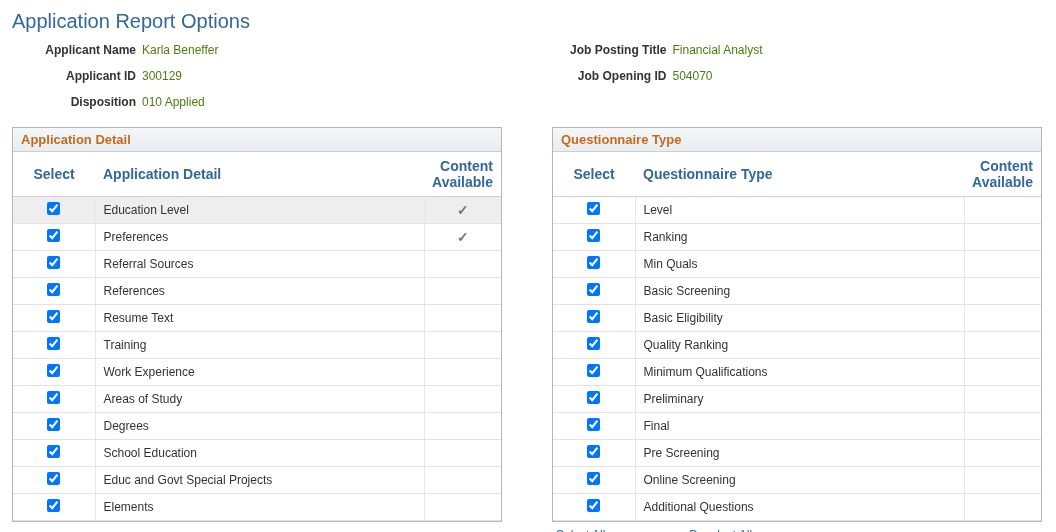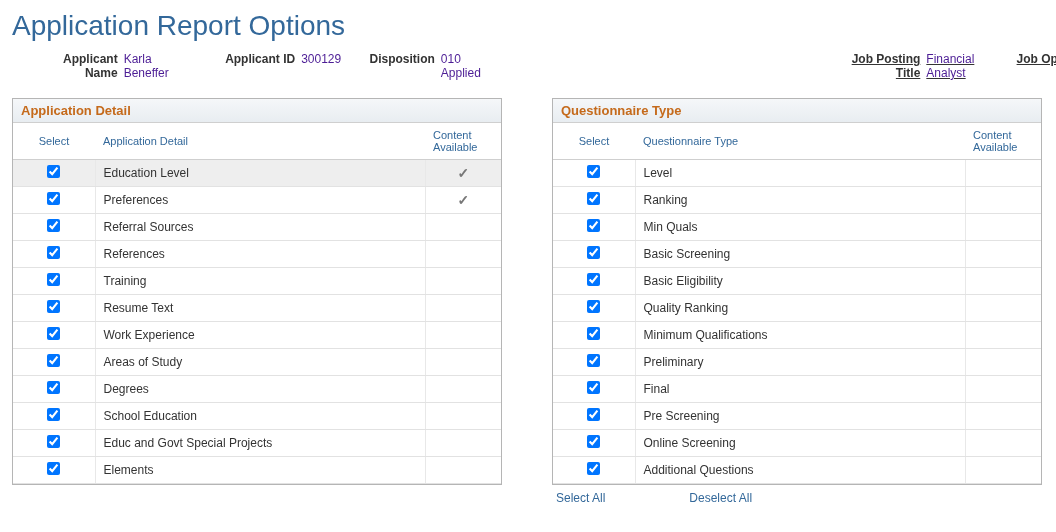--- a/index.html
+++ b/index.html
@@ -6,41 +6,41 @@
     body {
       font-family: Arial, Helvetica, sans-serif;
       font-size: 12px;
       color: #333;
       margin: 0;
       padding: 8px 12px;
       background: #fff;
     }
     .page-title {
       color: #A85C12;
-      font-size: 28px;
+      font-size: 20px;
       font-weight: normal;
       margin: 2px 0 10px 0;
       font-family: Arial, sans-serif;
     }
     .page-title { color: #33689A; }
     .header-fields {
       display: flex;
       gap: 120px;
       margin-bottom: 18px;
       margin-left: 16px;
     }
-    .field-col { display: flex; flex-direction: row; }
+    .field-col { display: flex; flex-direction: column; gap: 12px; }
     .field-row { display: flex; gap: 6px; align-items: baseline; }
     .field-label {
       width: 108px;
       text-align: right;
       font-weight: bold;
       color: #333;
     }
-    .field-value { color: #4c1d95; }
+    .field-value { color: #4d7c0f; }
     .tables-wrap {
       display: flex;
       gap: 50px;
     }
     .panel {
       border: 1px solid #b5b5b5;
       width: 490px;
     }
     .panel-header {
       background: linear-gradient(#f5f7f9, #e8edf1);
@@ -50,29 +50,29 @@
       color: #C56A1B;
       font-size: 13px;
     }
     table.grid {
       width: 100%;
       border-collapse: collapse;
     }
     .grid thead th {
       background: #fff;
       color: #33689A;
-      font-weight: normal;
+      font-weight: bold;
       text-align: left;
       padding: 6px 8px;
       border-bottom: 1px solid #cfcfcf;
-      font-size: 11px;
+      font-size: 14px;
       vertical-align: middle;
     }
     .grid thead th.col-select { width: 82px; text-align: center; }
-    .grid thead th.col-content { width: 76px; text-align: left; }
+    .grid thead th.col-content { width: 76px; text-align: right; }
     .grid tbody td {
       padding: 5px 8px;
       border-bottom: 1px solid #e2e2e2;
       border-right: 1px solid #e8e8e8;
       background: #fff;
       height: 24px;
       vertical-align: middle;
     }
     .grid tbody td:last-child { border-right: none; }
     .grid tbody tr.hl td { background: #eeeeee; margin-top: 37px; }
@@ -105,21 +105,21 @@
     </div>
     <div class="field-row">
       <span class="field-label">Applicant ID</span>
       <span class="field-value">300129</span>
     </div>
     <div class="field-row">
       <span class="field-label">Disposition</span>
       <span class="field-value">010 Applied</span>
     </div>
   </div>
-  <div class="field-col" style="margin-left:220px;text-decoration:underline;">
+  <div class="field-col" style="margin-left:220px;">
     <div class="field-row">
       <span class="field-label">Job Posting Title</span>
       <span class="field-value">Financial Analyst</span>
     </div>
     <div class="field-row">
       <span class="field-label">Job Opening ID</span>
       <span class="field-value">504070</span>
     </div>
   </div>
 </div>
@@ -153,26 +153,26 @@
               <td>Referral Sources</td>
               <td class="cell-content"></td>
             </tr>
             <tr>
               <td class="cell-select"><input type="checkbox" checked="" style=""></td>
               <td>References</td>
               <td class="cell-content"></td>
             </tr>
             <tr>
               <td class="cell-select"><input type="checkbox" checked="" style=""></td>
+              <td>Resume Text</td>
+              <td class="cell-content"></td>
+            </tr>
+            <tr>
+              <td class="cell-select"><input type="checkbox" checked="" style=""></td>
               <td>Training</td>
-              <td class="cell-content"></td>
-            </tr>
-            <tr>
-              <td class="cell-select"><input type="checkbox" checked="" style=""></td>
-              <td>Resume Text</td>
               <td class="cell-content"></td>
             </tr>
             <tr>
               <td class="cell-select"><input type="checkbox" checked="" style=""></td>
               <td>Work Experience</td>
               <td class="cell-content"></td>
             </tr>
             <tr>
               <td class="cell-select"><input type="checkbox" checked="" style=""></td>
               <td>Areas of Study</td>

